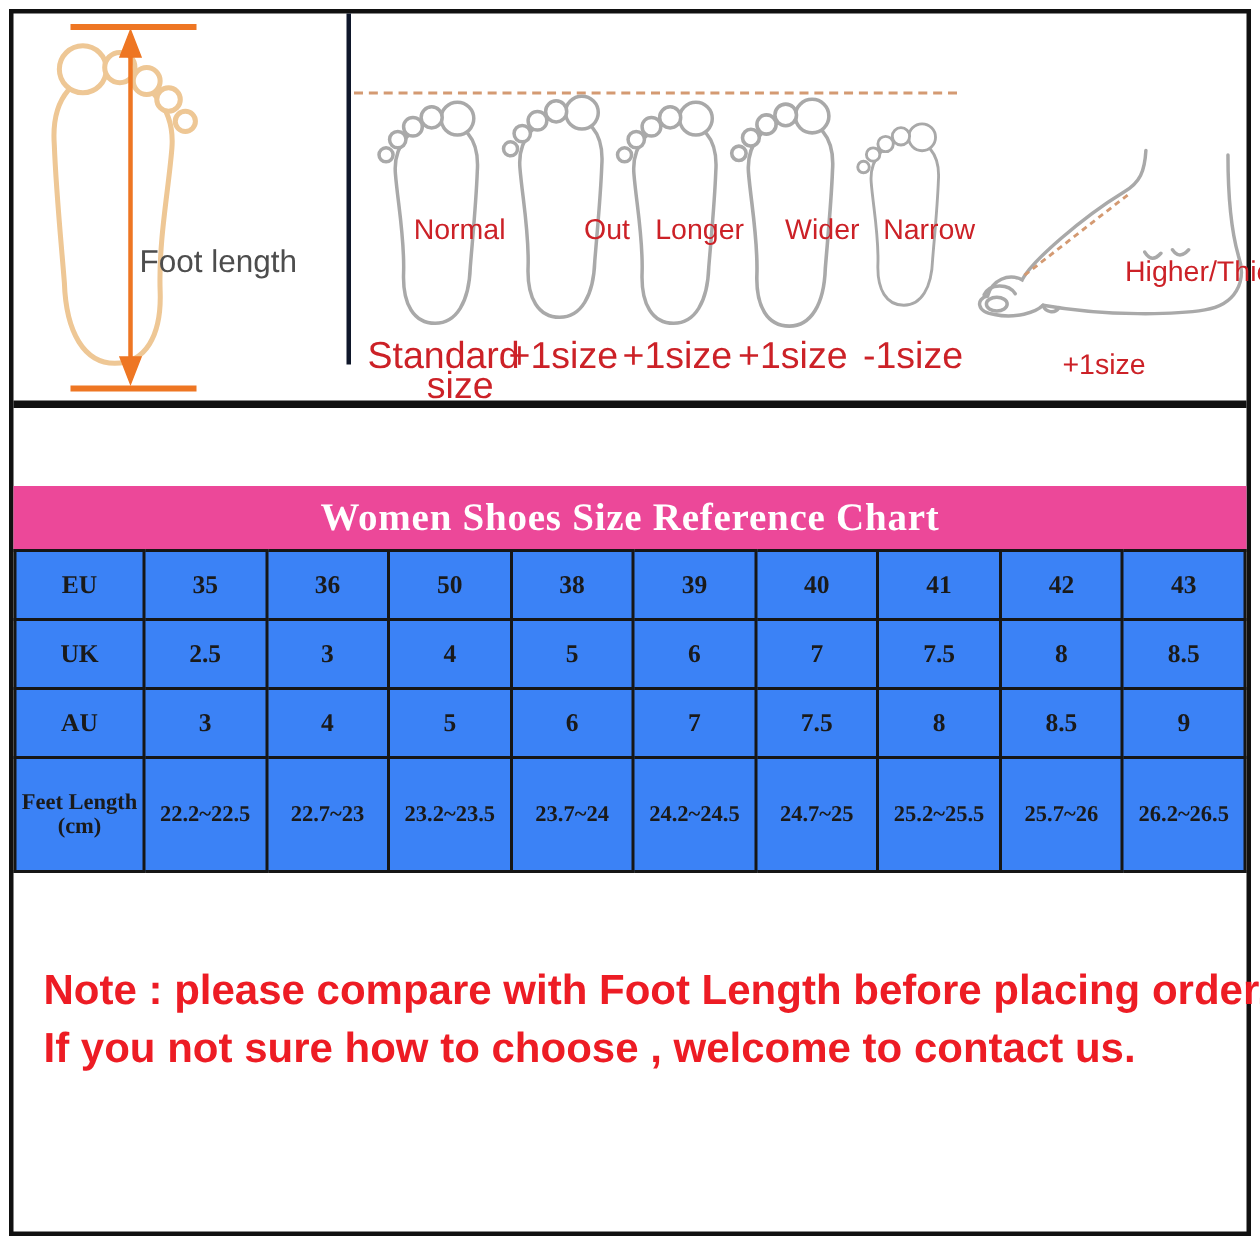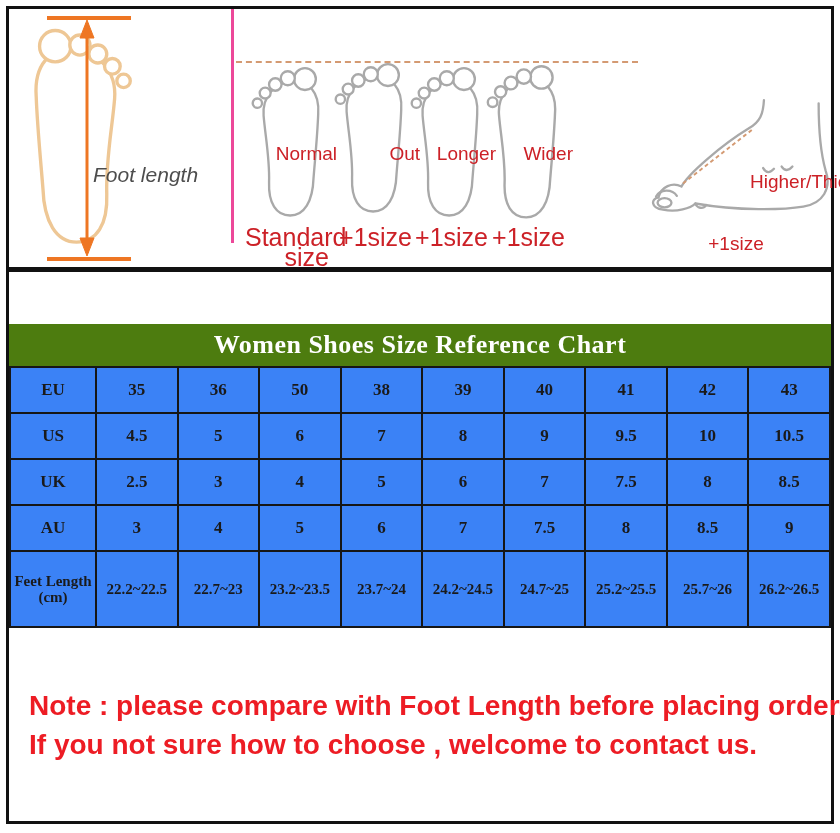--- a/index.html
+++ b/index.html
@@ -1,36 +1,36 @@
 <!DOCTYPE html>
 <html><head>
 <meta charset="utf-8">
 <style>
   html,body{margin:0;padding:0;background:#fff;}
   body{width:840px;height:833px;position:relative;font-family:"Liberation Sans",sans-serif;overflow:hidden;}
   .frame{position:absolute;left:6px;top:6px;width:822px;height:812px;border:3px solid #111;background:#fff;}
   
   .top-section{position:absolute;left:0;top:0;width:822px;height:258px;border-bottom:5px solid #111;display:flex;}
-  .measure-panel{position:relative;width:222px;height:234px;border-right:3px solid #ec4899;flex:none;font-style:italic;}
+  .measure-panel{position:relative;width:222px;height:234px;border-right:3px solid #0f172a;flex:none;}
   .measure-foot-svg{position:absolute;left:16px;top:6px;}
   .arrow-overlay{position:absolute;left:0;top:0;}
   .measure-label{position:absolute;left:84px;top:154px;font-size:21px;color:#4d4d4d;}
   .fit-panel{position:relative;flex:1;height:258px;}
   .toe-guide{position:absolute;left:2px;top:52px;width:402px;border-top:2px dashed #d49a72;}
   .foot-col{position:absolute;top:0;width:84px;height:258px;text-align:right;}
   .foot-col .foot-svg{position:absolute;left:50%;transform:translateX(-50%);}
   .foot-type{position:absolute;left:-8px;top:134px;width:100px;font-size:19px;color:#cc2127;}
   .foot-advice{position:absolute;left:0;top:218px;width:84px;font-size:25px;line-height:20px;color:#cc2127;}
   .side-foot-wrap{position:absolute;left:412px;top:78px;width:190px;height:172px;}
   .side-type{position:absolute;left:84px;top:84px;width:110px;font-size:19px;color:#cc2127;margin-left:20px;}
   .side-advice{position:absolute;left:30px;top:146px;width:120px;text-align:center;font-size:19px;color:#cc2127;}
   
   .gap{height:52px;}
   
-  .chart-title{height:42px;background:#4d7c0f;color:#fff;text-align:center;line-height:42px;
+  .chart-title{height:42px;background:#ec4899;color:#fff;text-align:center;line-height:42px;
     font-family:"Liberation Serif",serif;font-weight:bold;font-size:26px;letter-spacing:.5px;}
   table.size-table{width:100%;border-collapse:collapse;table-layout:fixed;font-family:"Liberation Serif",serif;}
   table.size-table td{border:2px solid #161616;text-align:center;vertical-align:middle;font-weight:bold;color:#1a1a1a;background:#3b82f6;}
   td.rowhead{background:#6e6c6c;font-size:19px;}
   tr.num-row{height:46px;}
   tr.num-row td{font-size:17px;}
   tr.len-row{height:76px;}
   tr.len-row td{font-size:15px;}
   td.lenhead{font-weight:bold;font-size:14px;line-height:16px;margin-top:13px;}
   
@@ -104,20 +104,27 @@
       </div>
 
       <div class="foot-col" style="left:247px">
         <svg class="foot-svg" style="top:50px;color:#a9a9a9" width="90" height="168" viewBox="0 0 100 210">
             <use href="#foot-top"></use>
           </svg>
         <div class="foot-type">Wider</div>
         <div class="foot-advice">+1size</div>
       </div>
 
+      <div class="foot-col" style="left:324px">
+        <svg class="foot-svg" style="top:54px;color:#a9a9a9" width="64" height="162" viewBox="0 0 100 210">
+            <use href="#foot-top"></use>
+          </svg>
+        <div class="foot-type">Narrow</div>
+        <div class="foot-advice">-1size</div>
+      </div>
 
       <div class="side-foot-wrap">
         <svg width="185" height="131" viewBox="0 0 240 170" style="position:absolute;left:0;top:4px">
           <g fill="none" stroke="#a9a9a9" stroke-width="3" stroke-linecap="round">
             <path d="M16 138 C6 140 6 152 22 154 C40 158 58 152 64 146 C120 156 180 154 204 150 C230 146 241 126 233 103 C227 82 224 55 224 16"></path>
             <path d="M16 138 C20 124 34 118 46 124 C54 108 98 70 134 48 C148 40 152 30 153 12"></path>
             <path d="M40 136 C34 127 18 127 13 137"></path>
             <path d="M64 146 C66 152 74 154 78 148"></path>
             <path d="M152 100 Q158 110 166 101"></path>
             <path d="M176 98 Q182 107 190 98"></path>
@@ -156,32 +163,20 @@
         <td>36</td>
         <td>50</td>
         <td>38</td>
         <td>39</td>
         <td>40</td>
         <td>41</td>
         <td>42</td>
         <td>43</td>
       </tr>
       <tr class="num-row">
-        <td class="rowhead">US</td>
-        <td>4.5</td>
-        <td>5</td>
-        <td>6</td>
-        <td>7</td>
-        <td>8</td>
-        <td>9</td>
-        <td>9.5</td>
-        <td>10</td>
-        <td>10.5</td>
-      </tr>
-      <tr class="num-row">
         <td class="rowhead">UK</td>
         <td>2.5</td>
         <td>3</td>
         <td>4</td>
         <td>5</td>
         <td>6</td>
         <td>7</td>
         <td>7.5</td>
         <td>8</td>
         <td>8.5</td>

